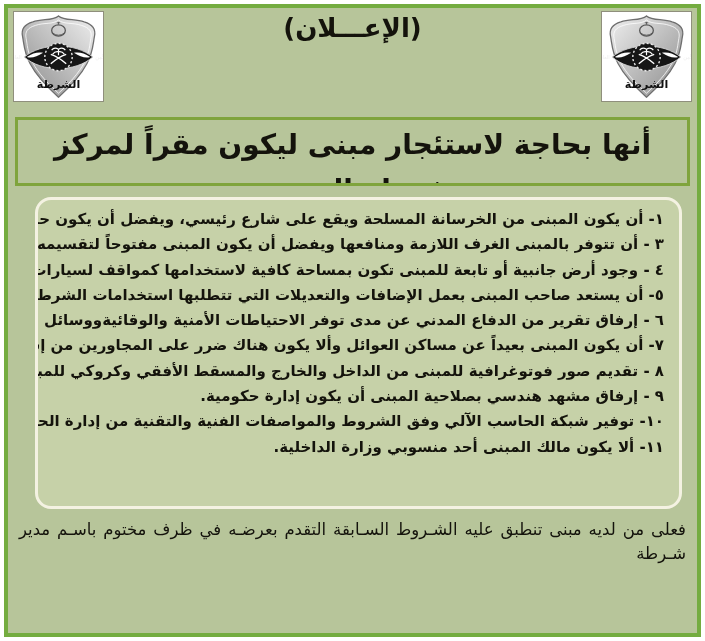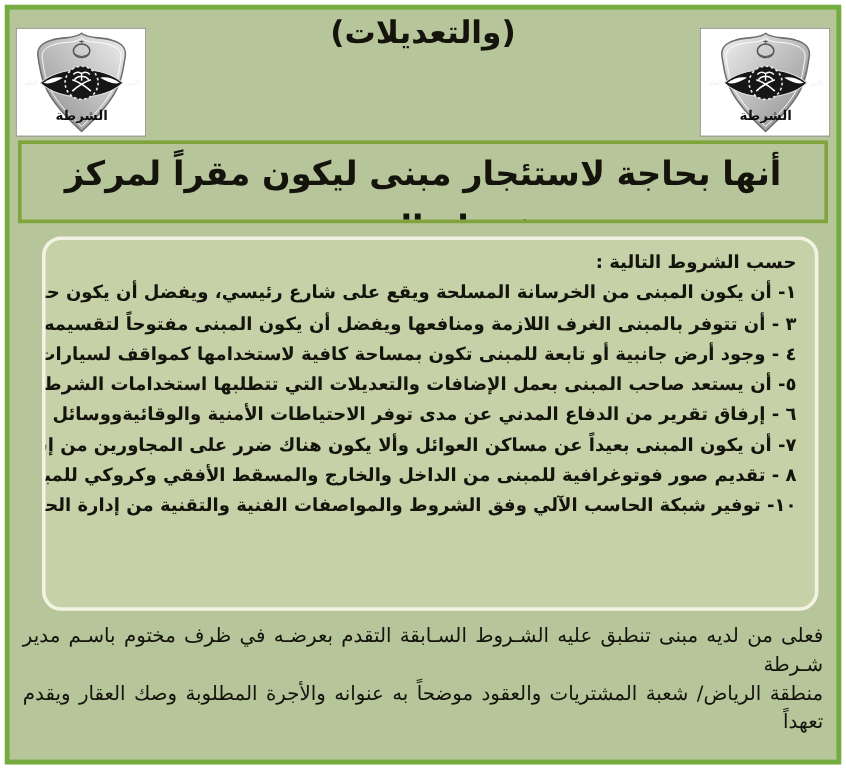--- a/index.html
+++ b/index.html
@@ -9,21 +9,21 @@
     color:#14130c;overflow:hidden;
   }
   .frame{
     width:100%;height:100%;box-sizing:border-box;
     border:4px solid #74ac40;background:#b7c59a;
     padding:3px 5px;direction:rtl;overflow:hidden;
   }
   
   .header{position:relative;height:97px;margin-bottom:9px;}
   .logo-box{
-    position:absolute;top:12px;width:109px;height:91px;background:#ffffff;
+    position:absolute;top:0;width:91px;height:91px;background:#ffffff;
     border:1px solid #8f8f7c;box-sizing:border-box;
     display:flex;align-items:center;justify-content:center;
   }
   .logo-left{left:0;}
   .logo-right{right:0;}
   .titles{padding:0 112px;text-align:center;}
   .kicker{font-size:26px;font-weight:bold;line-height:34px;}
   .title{font-size:44px;font-weight:bold;line-height:56px;letter-spacing:-1px;}
   
   .subtitle-box{
@@ -96,41 +96,41 @@
           <circle cx="52" cy="50" r="16" fill="#161616" stroke="#e8e8e8" stroke-width="1.6" stroke-dasharray="2.5 2.5"></circle>
           <path d="M52 40 v8 M52 41 q-5 -3 -8 1 M52 41 q5 -3 8 1 M52 44 q-4 -1 -7 3 M52 44 q4 -1 7 3" fill="none" stroke="#ffffff" stroke-width="1.4"></path>
           <path d="M43 58 Q52 50 61 47 M43 47 Q52 50 61 58" fill="none" stroke="#ffffff" stroke-width="1.6"></path>
           <text x="9" y="52" font-size="6" fill="#eeeeee">العام</text>
           <text x="95" y="52" font-size="6" fill="#eeeeee" text-anchor="end">الأمن</text>
           <text x="52" y="86" font-size="13" font-weight="bold" fill="#111111" text-anchor="middle">الشرطة</text>
         </svg>
       </div>
 
       <div class="titles">
-        <div class="kicker">(والتعديلات)</div>
+        <div class="kicker">(الإعـــلان)</div>
       </div>
     </div>
 
     <div class="subtitle-box">
       <div>أنها بحاجة لاستئجار مبنى ليكون مقراً لمركز شرطة الروضة</div>
       <div>بمنطقة الرياض</div>
     </div>
 
     <div class="conditions-box">
-      <div class="cond-heading">حسب الشروط التالية :</div>
       <div class="cond-item">١- أن يكون المبنى من الخرسانة المسلحة ويقع على شارع رئيسي، ويفضل أن يكون حديث البناء.</div>
       <div class="cond-item">٣ - أن تتوفر بالمبنى الغرف اللازمة ومنافعها ويفضل أن يكون المبنى مفتوحاً لتقسيمه حسب متطلبات العمل.</div>
       <div class="cond-item">٤ - وجود أرض جانبية أو تابعة للمبنى تكون بمساحة كافية لاستخدامها كمواقف لسيارات العاملين والمراجعين.</div>
       <div class="cond-item">٥- أن يستعد صاحب المبنى بعمل الإضافات والتعديلات التي تتطلبها استخدامات الشرطة.</div>
       <div class="cond-item">٦ - إرفاق تقرير من الدفاع المدني عن مدى توفر الاحتياطات الأمنية والوقائيةووسائل الأمن والسلامة بالمبنى.</div>
       <div class="cond-item">٧- أن يكون المبنى بعيداً عن مساكن العوائل وألا يكون هناك ضرر على المجاورين من إشغاله.</div>
       <div class="cond-item">٨ - تقديم صور فوتوغرافية للمبنى من الداخل والخارج والمسقط الأفقي وكروكي للمبنى مع العرض المقدم.</div>
+      <div class="cond-item">٩ - إرفاق مشهد هندسي بصلاحية المبنى أن يكون إدارة حكومية.</div>
       <div class="cond-item">١٠- توفير شبكة الحاسب الآلي وفق الشروط والمواصفات الفنية والتقنية من إدارة الحاسب الآلي.</div>
+      <div class="cond-item">١١- ألا يكون مالك المبنى أحد منسوبي وزارة الداخلية.</div>
     </div>
 
     <div class="footer">
       <div class="footer-line">فعلى من لديه مبنى تنطبق عليه الشـروط السـابقة التقدم بعرضـه في ظرف مختوم باسـم مدير شـرطة</div>
-      <div class="footer-line">منطقة الرياض/ شعبة المشتريات والعقود موضحاً به عنوانه والأجرة المطلوبة وصك العقار ويقدم تعهداً</div>
 
     </div>
 
   </div>
 </div>
 
 </body></html>

